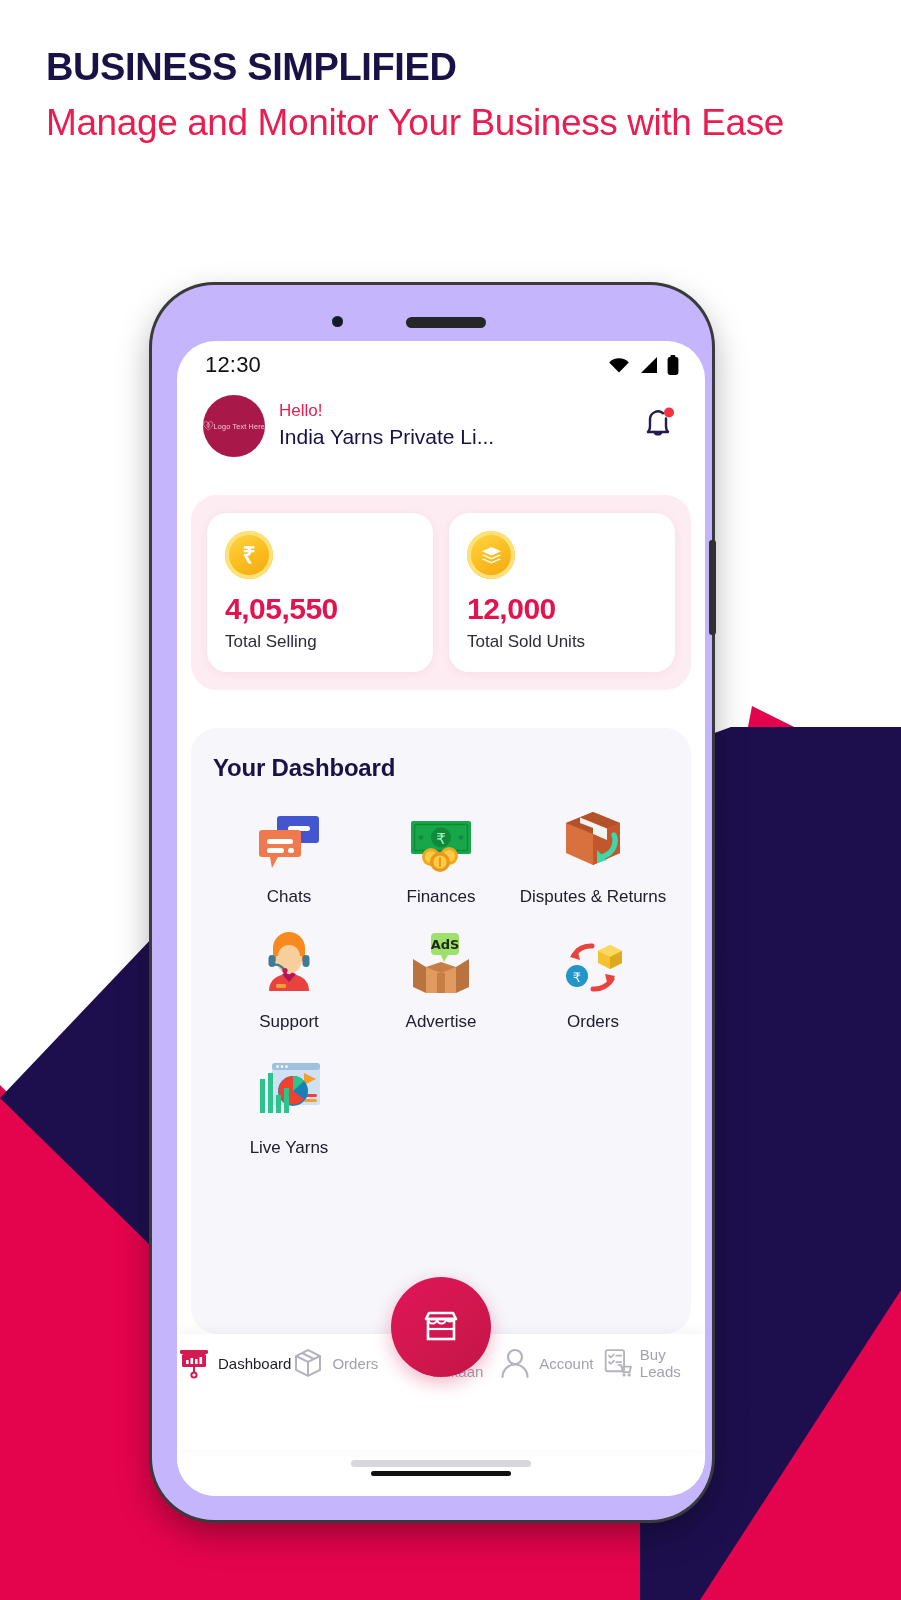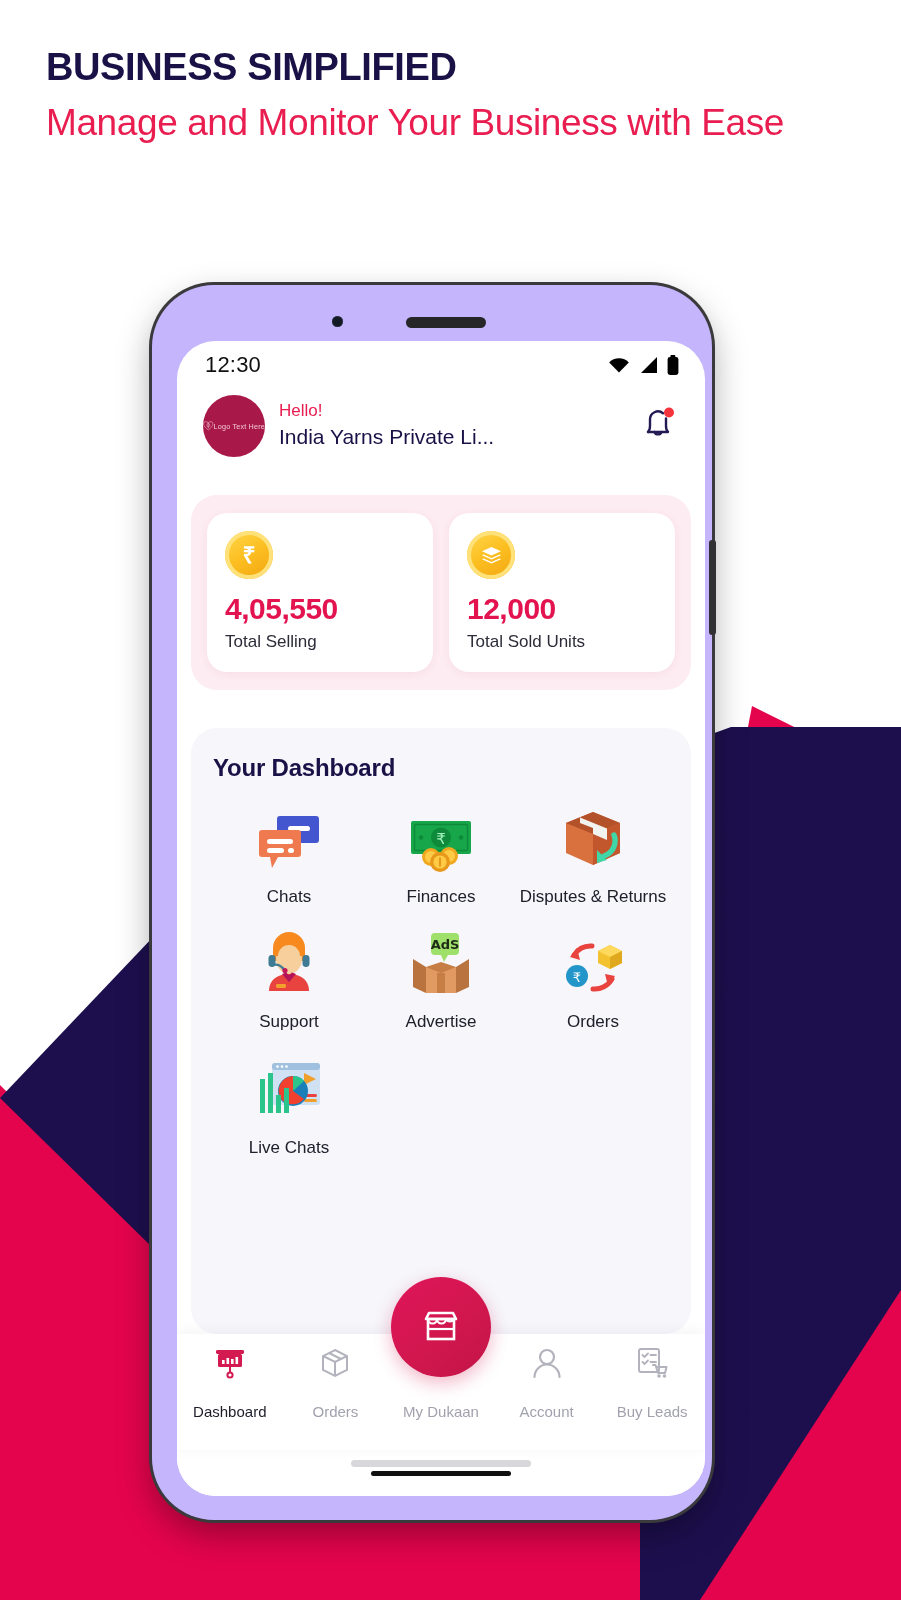--- a/index.html
+++ b/index.html
@@ -136,22 +136,22 @@
   }
 
   
   .navbar {
     flex:0 0 auto; height:116px; background:#ffffff;
     display:flex; align-items:flex-start; padding-top:12px;
     position:relative; z-index:3;
     box-shadow:0 -2px 14px rgba(40,20,60,.05);
   }
   .nav-item {
-    flex:1 1 0; display:flex; flex-direction:column;
-    align-items:center; gap:23px;
+    flex:1 1 0; display:flex; flex-direction:row;
+    align-items:center; gap:7px;
   }
   .nav-ico { width:34px; height:34px; display:block; }
   .nav-lbl { font-size:15px; color:#a2a2ae; }
   .nav-item.active .nav-lbl { color:#1d1d28; }
   .fab {
     position:absolute; left:50%; transform:translateX(-50%);
     top:-57px; width:100px; height:100px; border-radius:50%;
     background:linear-gradient(140deg,#e0155a 0%,#d1174e 55%,#c21448 100%);
     display:flex; align-items:center; justify-content:center;
     box-shadow:0 6px 18px rgba(210,20,75,.3);
@@ -366,21 +366,21 @@
               <path d="M41 21 A15 15 0 1 0 56 36 Z" fill="#1a7fb8"></path>
               <path d="M41 21 L41 36 L56 36 A15 15 0 0 0 41 21 Z" fill="#1a7fb8"></path>
               <path d="M41 36 L41 21 A15 15 0 0 0 29 44 Z" fill="#f2402f"></path>
               <path d="M41 36 L29 44 A15 15 0 0 0 52 44 Z" fill="#f2402f"></path>
               <path d="M41 36 L41 21 A15 15 0 0 1 52 26 Z" fill="#2bc48a"></path>
               <rect x="8" y="24" width="5" height="34" fill="#2bc48a"></rect>
               <rect x="16" y="18" width="5" height="40" fill="#2bc48a"></rect>
               <rect x="24" y="40" width="5" height="18" fill="#2bc48a"></rect>
               <rect x="32" y="33" width="5" height="25" fill="#2bc48a"></rect>
             </svg>
-            <div class="dash-lbl">Live Chats</div>
+            <div class="dash-lbl">Live Yarns</div>
           </div>
 
 
         </div>
       </div>
 
       <div class="navbar">
         <div class="fab">
           <svg width="46" height="46" viewBox="0 0 46 46">
             <path d="M8 15 L11 9 L35 9 L38 15 Z" fill="none" stroke="#fff" stroke-width="2.6" stroke-linejoin="round"></path>

